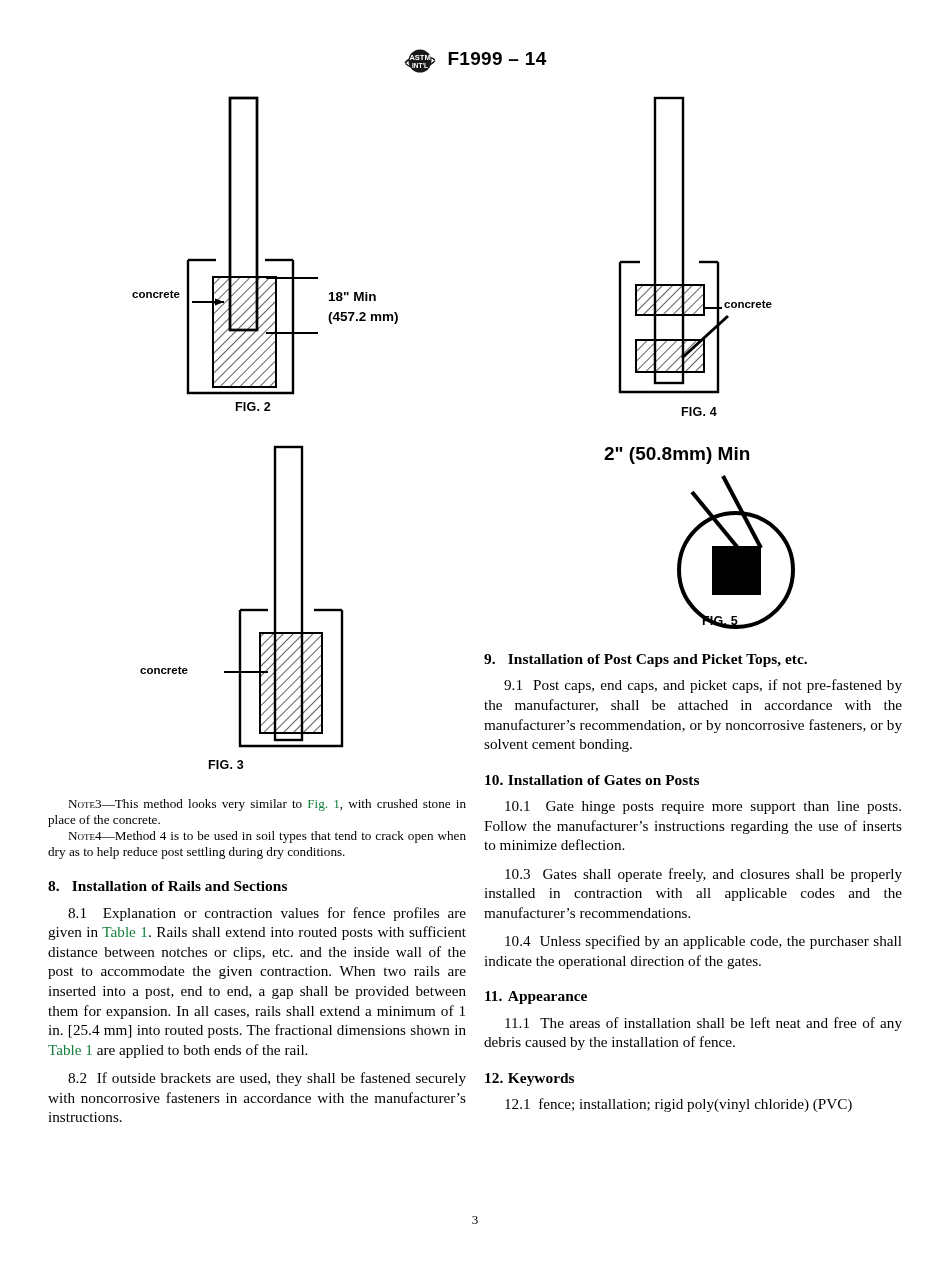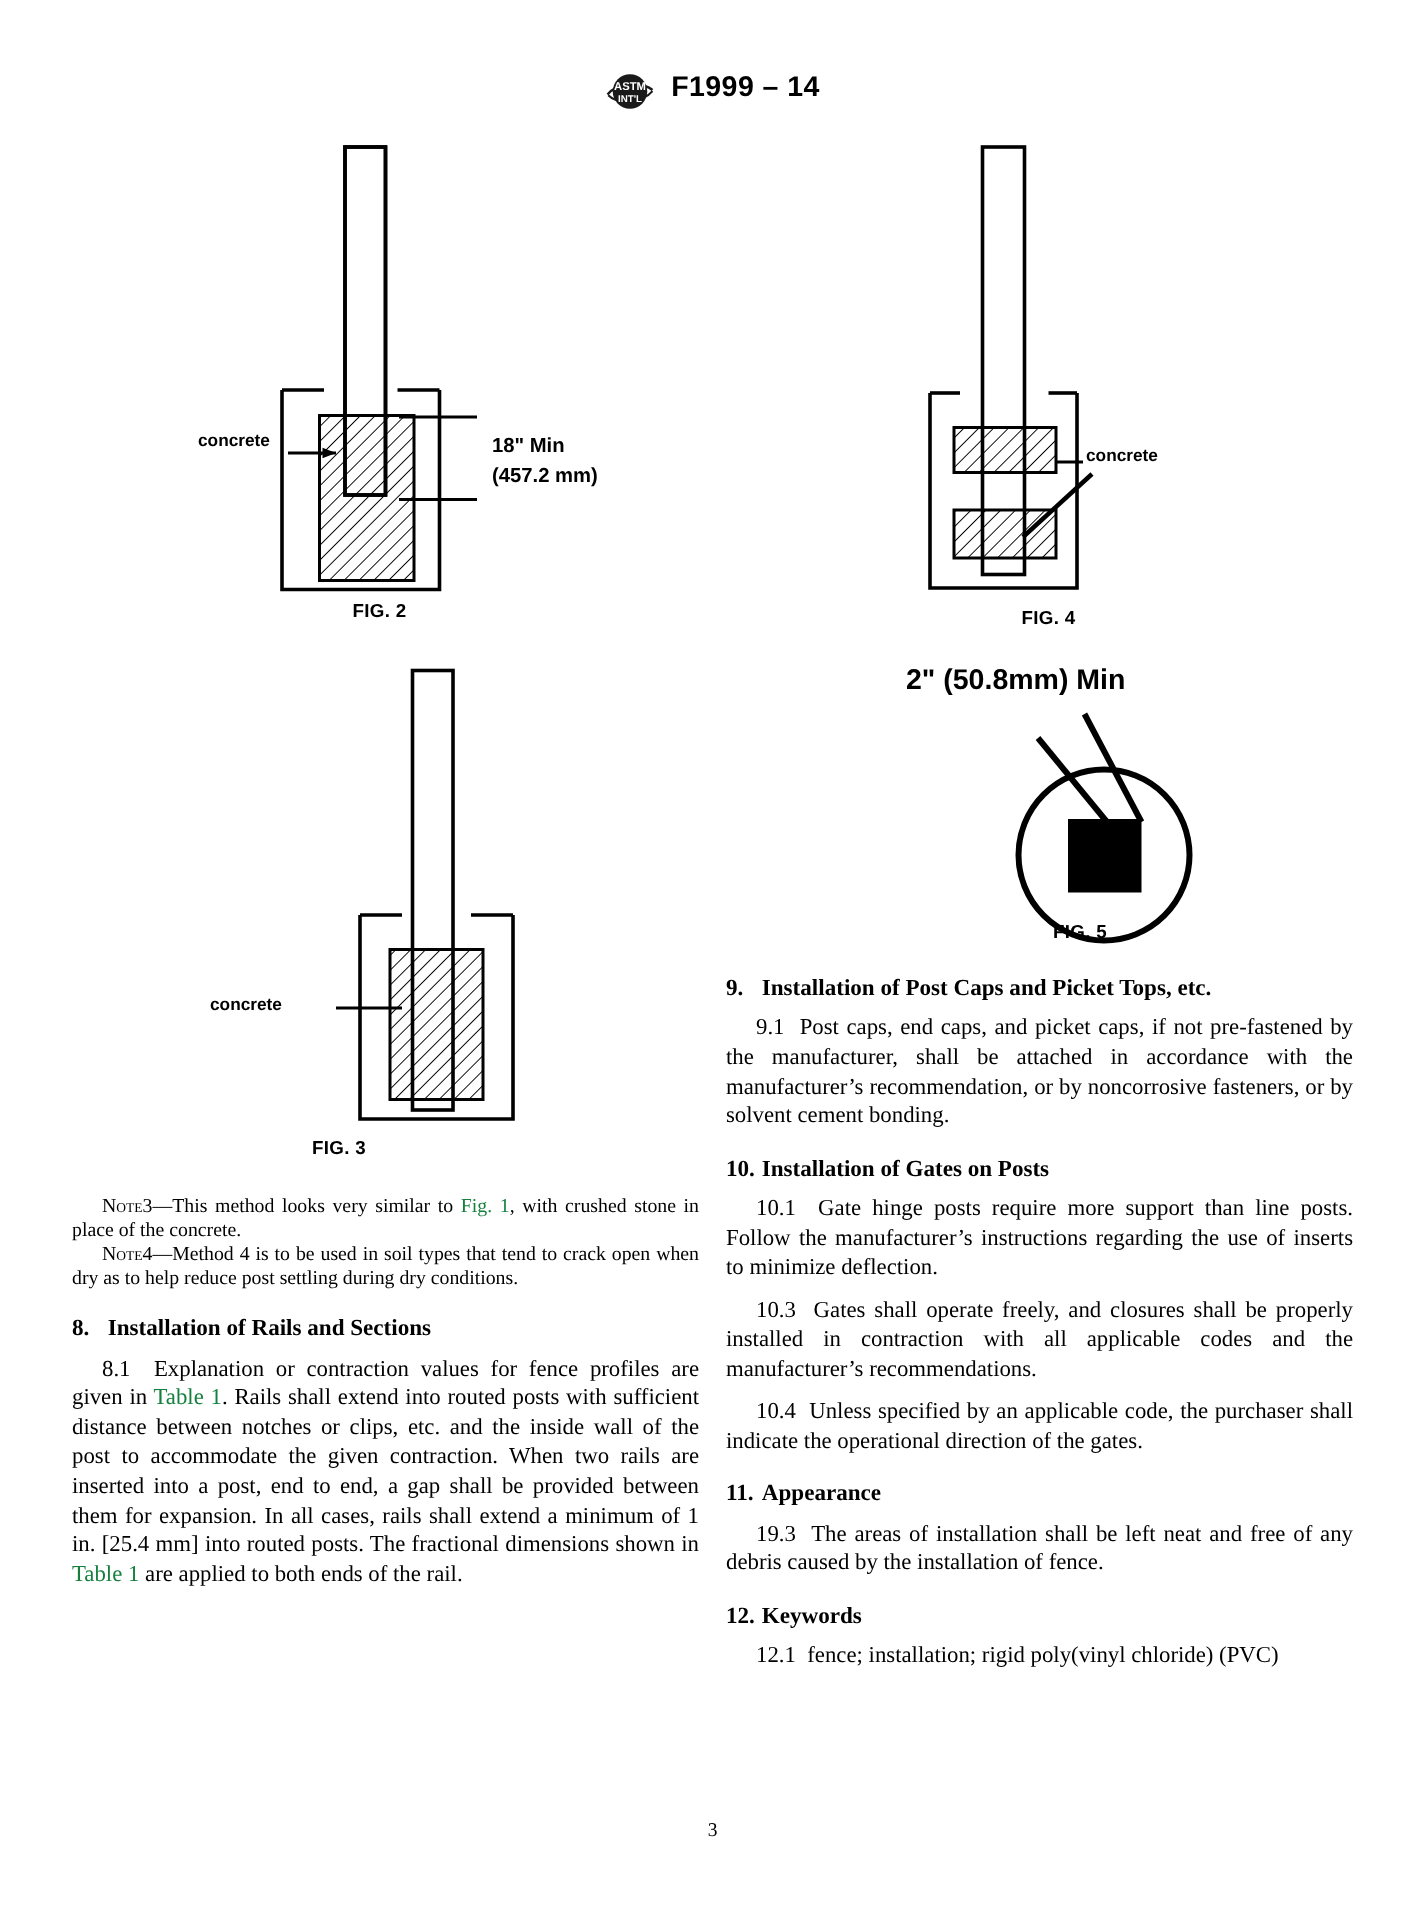--- a/index.html
+++ b/index.html
@@ -253,41 +253,42 @@
 <div class="col col-left">
 
   <p class="note"><span class="note-lead">Note</span><span>3</span><span>—This method looks very similar to </span><span class="xref">Fig. 1</span><span>, with crushed stone in place of the concrete.</span></p>
 
   <p class="note"><span class="note-lead">Note</span><span>4</span><span>—Method 4 is to be used in soil types that tend to crack open when dry as to help reduce post settling during dry conditions.</span></p>
 
   <h2 class="section-head"><span class="secnum">8.</span>&nbsp;<span>Installation of Rails and Sections</span></h2>
 
   <p class="body-text"><span>8.1</span>&nbsp; <span>Explanation or contraction values for fence profiles are given in </span><span class="xref">Table 1</span><span>. Rails shall extend into routed posts with sufficient distance between notches or clips, etc. and the inside wall of the post to accommodate the given contraction. When two rails are inserted into a post, end to end, a gap shall be provided between them for expansion. In all cases, rails shall extend a minimum of 1 in. [25.4 mm] into routed posts. The fractional dimensions shown in </span><span class="xref">Table 1</span><span> are applied to both ends of the rail.</span></p>
 
+  <p class="body-text"><span>8.2</span>&nbsp; <span>If outside brackets are used, they shall be fastened securely with noncorrosive fasteners in accordance with the manufacturer’s instructions.</span></p>
 
 </div>
 
 <div class="col col-right">
 
   <h2 class="section-head"><span class="secnum">9.</span>&nbsp;<span>Installation of Post Caps and Picket Tops, etc.</span></h2>
 
   <p class="body-text"><span>9.1</span>&nbsp; <span>Post caps, end caps, and picket caps, if not pre-fastened by the manufacturer, shall be attached in accordance with the manufacturer’s recommendation, or by noncorrosive fasteners, or by solvent cement bonding.</span></p>
 
   <h2 class="section-head"><span class="secnum">10.</span>&nbsp;<span>Installation of Gates on Posts</span></h2>
 
   <p class="body-text"><span>10.1</span>&nbsp; <span>Gate hinge posts require more support than line posts. Follow the manufacturer’s instructions regarding the use of inserts to minimize deflection.</span></p>
 
 
   <p class="body-text"><span>10.3</span>&nbsp; <span>Gates shall operate freely, and closures shall be properly installed in contraction with all applicable codes and the manufacturer’s recommendations.</span></p>
 
   <p class="body-text"><span>10.4</span>&nbsp; <span>Unless specified by an applicable code, the purchaser shall indicate the operational direction of the gates.</span></p>
 
   <h2 class="section-head"><span class="secnum">11.</span>&nbsp;<span>Appearance</span></h2>
 
-  <p class="body-text"><span>19.3</span>&nbsp; <span>The areas of installation shall be left neat and free of any debris caused by the installation of fence.</span></p>
+  <p class="body-text"><span>11.1</span>&nbsp; <span>The areas of installation shall be left neat and free of any debris caused by the installation of fence.</span></p>
 
   <h2 class="section-head"><span class="secnum">12.</span>&nbsp;<span>Keywords</span></h2>
 
   <p class="body-text"><span>12.1</span>&nbsp; <span>fence; installation; rigid poly(vinyl chloride) (PVC)</span></p>
 
 </div>
 
 <div class="page-number">3</div>
 
 </body></html>

